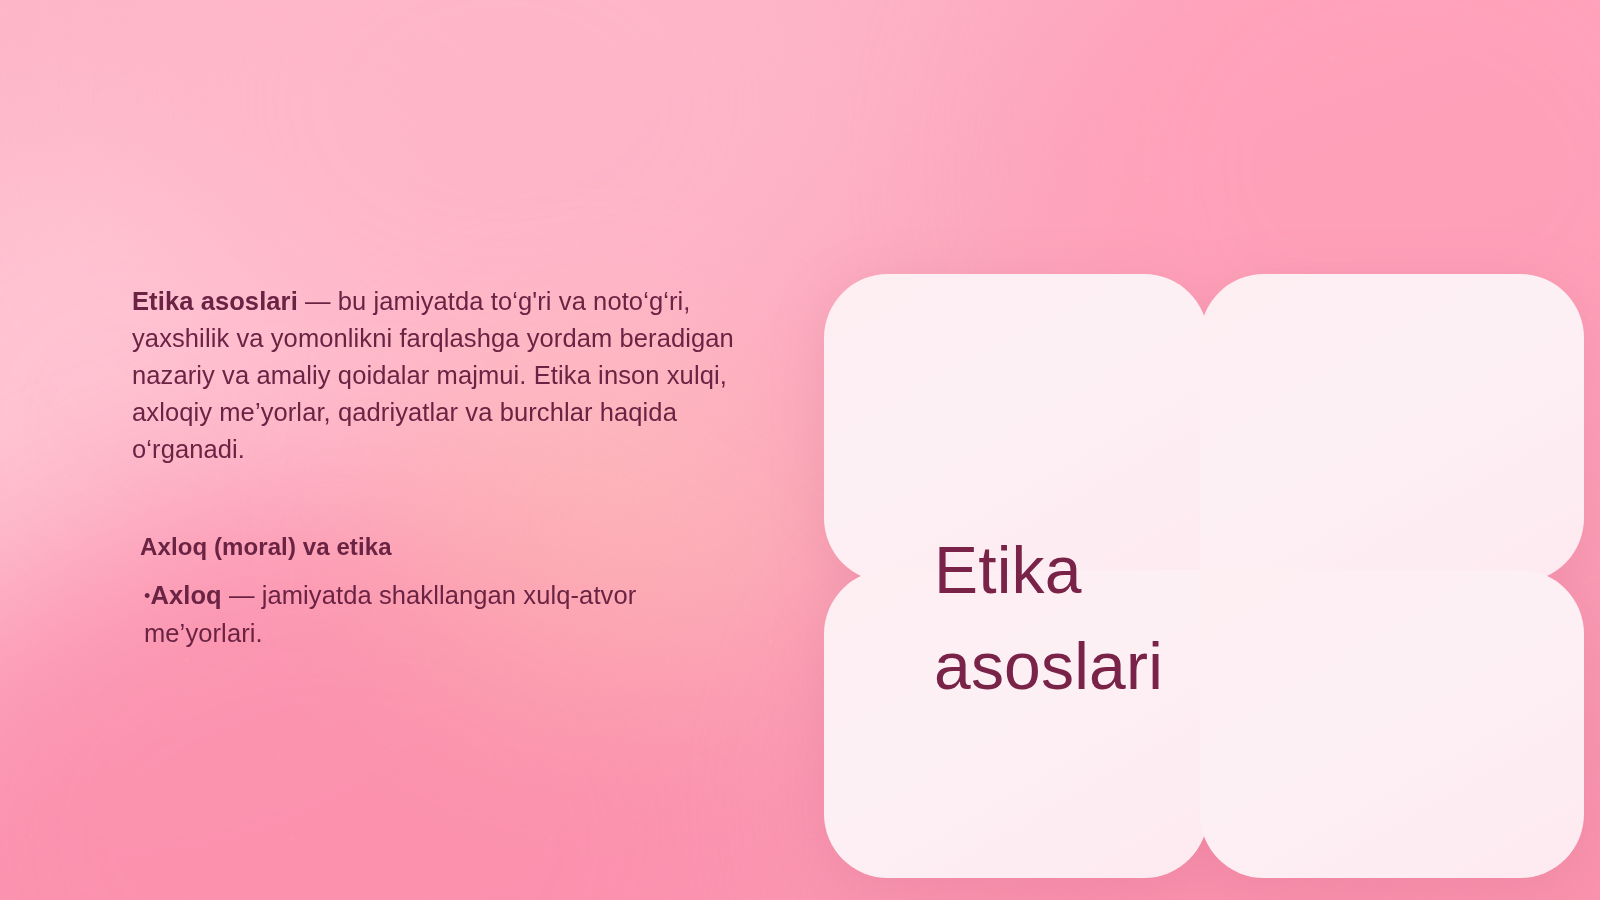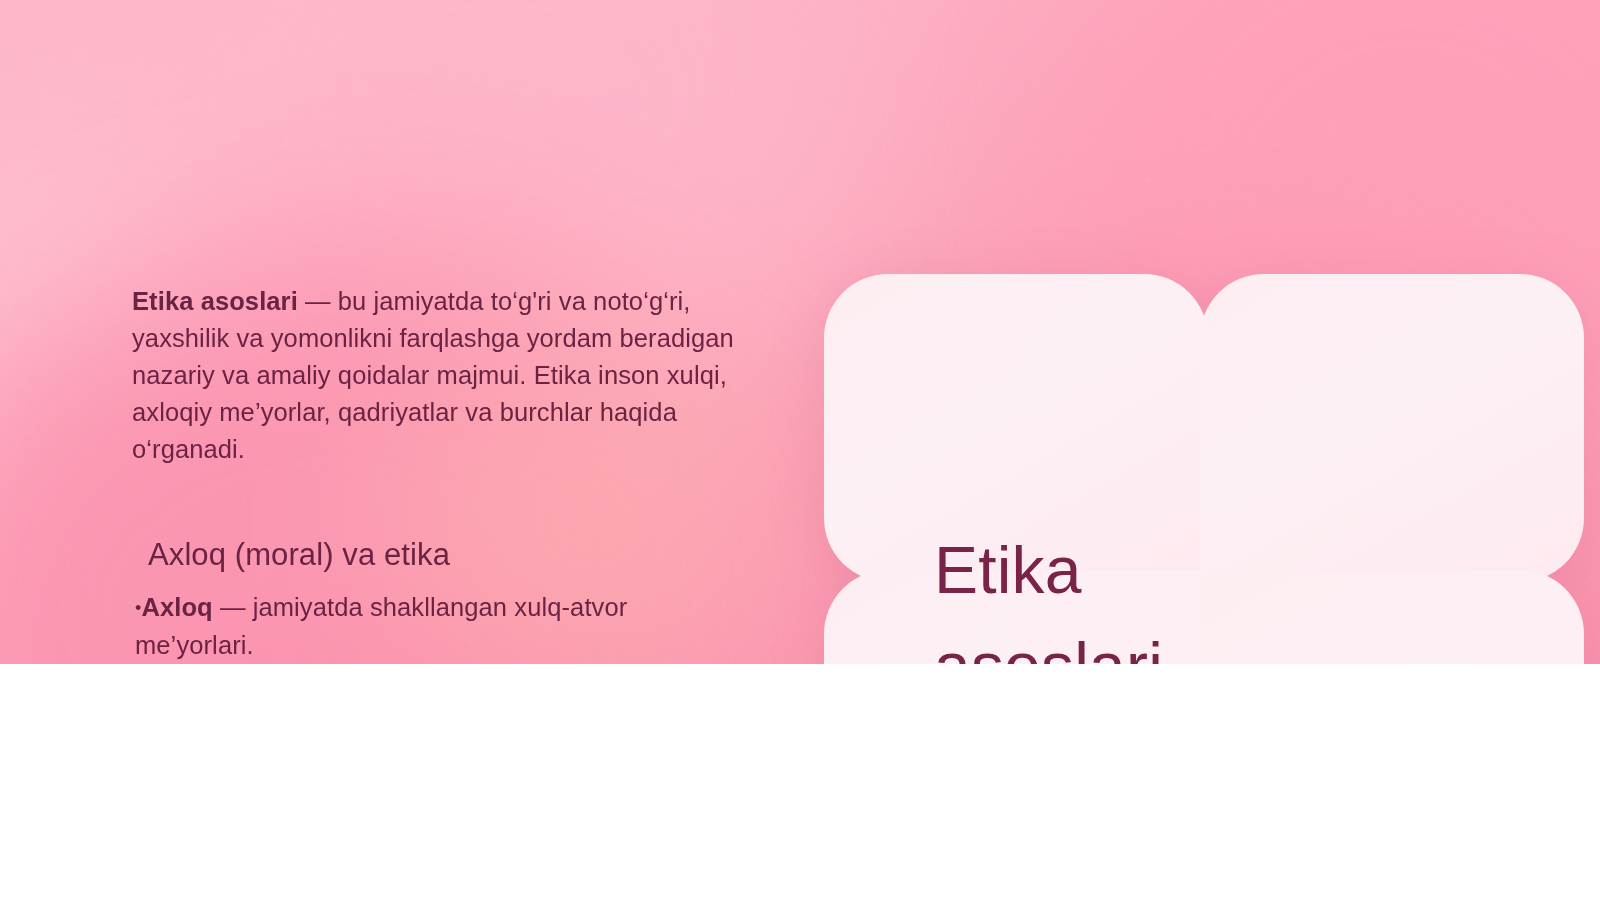--- a/index.html
+++ b/index.html
@@ -10,21 +10,21 @@
     overflow: hidden;
   }
 
   body {
     font-family: "Liberation Sans", sans-serif;
   }
 
   #slide {
     position: relative;
     width: 1600px;
-    height: 664px;
+    height: 900px;
     overflow: hidden;
     background: #fba6bd;
   }
 
   
   .bg-base {
     position: absolute;
     inset: 0;
     background: linear-gradient(160deg, #fdb6c8 0%, #fcaec2 28%, #fba2b8 58%, #fa93ad 100%);
   }
@@ -92,27 +92,27 @@
     font-size: 25.5px;
     line-height: 37px;
     letter-spacing: .1px;
   }
   .para { margin: 0; }
   .para b { font-weight: 700; }
 
   .gap { height: 52px; }
 
   .sub-head {
-    margin: 16px;
-    font-weight: 400;
-    font-size: 31px;
+    margin: 8px;
+    font-weight: 700;
+    font-size: 24px;
     line-height: 37px;
   }
   .bullet-line {
-    margin: 3px;
+    margin: 12px;
     font-size: 25.5px;
     line-height: 37px;
   }
   .bullet-line .dot {
     font-size: 18px;
     vertical-align: 2px;
   }
   .bullet-line b { font-weight: 700; }
 
   

